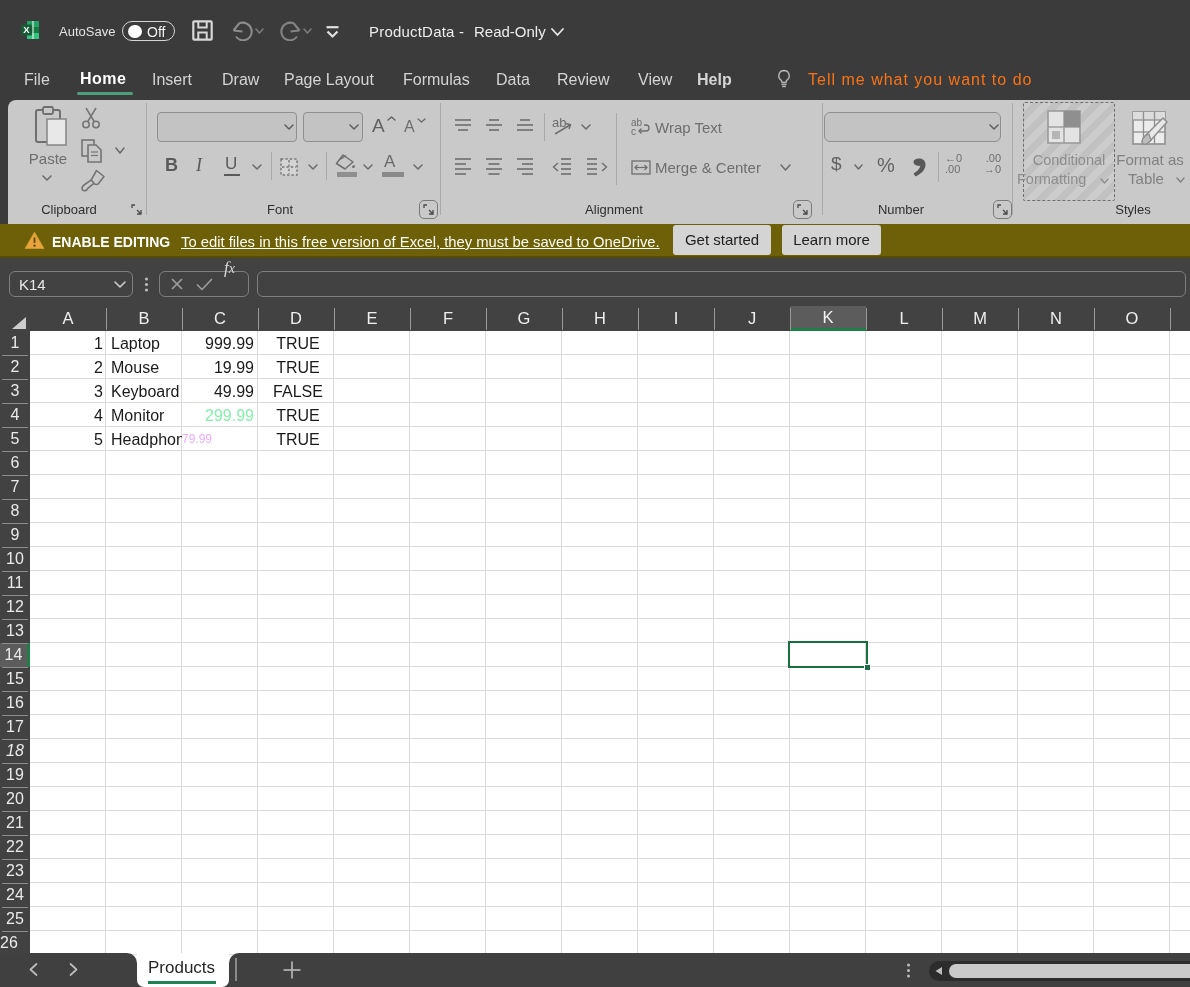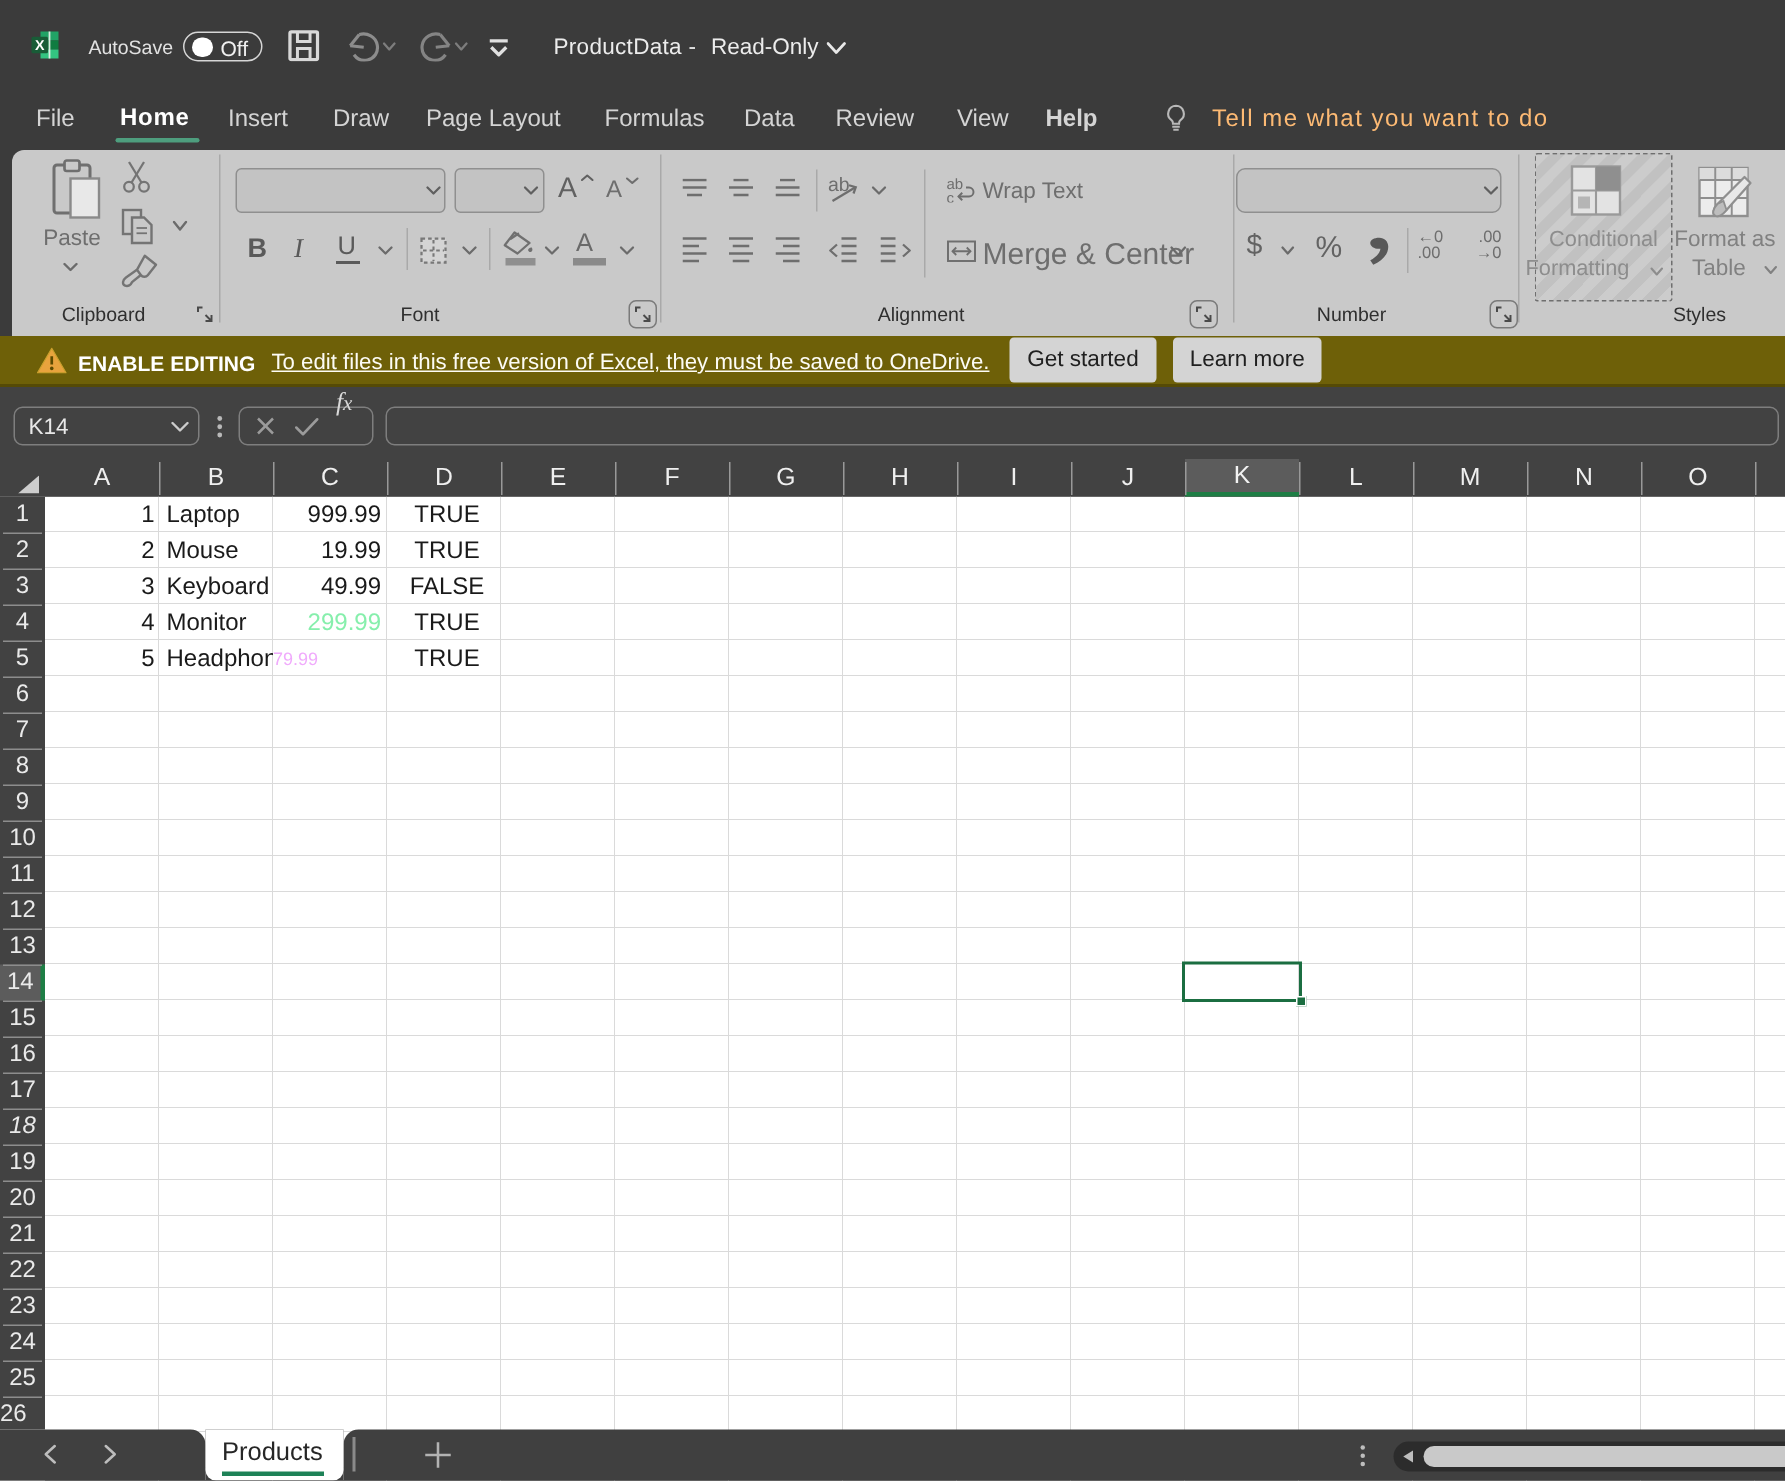--- a/index.html
+++ b/index.html
@@ -61,21 +61,21 @@
 <div class="abs" style="left:496px;top:71px;color:#d4d4d4;font-size:16px;">Data</div>
 <div class="abs" style="left:557px;top:71px;color:#d4d4d4;font-size:16px;">Review</div>
 <div class="abs" style="left:638px;top:71px;color:#d4d4d4;font-size:16px;">View</div>
 <div class="abs" style="left:697px;top:71px;color:#d4d4d4;font-size:16px;font-weight:bold;">Help</div>
 <div class="abs" style="left:77px;top:92px;width:56px;height:3px;background:#4e9e7e;border-radius:2px;"></div>
 <svg class="abs" style="left:776px;top:69px" width="16" height="19" viewBox="0 0 16 19">
 <path d="M8,1.5 a5.3,5.3 0 0 1 3,9.6 c-0.8,0.6 -1,1.4 -1,2.4 h-4 c0,-1 -0.2,-1.8 -1,-2.4 a5.3,5.3 0 0 1 3,-9.6 z" fill="none" stroke="#b8b8b8" stroke-width="1.4"></path>
 <line x1="5.5" y1="15.5" x2="10.5" y2="15.5" stroke="#b8b8b8" stroke-width="1.4"></line>
 <line x1="6.2" y1="17.5" x2="9.8" y2="17.5" stroke="#b8b8b8" stroke-width="1.4"></line>
 </svg>
-<div class="abs" style="left:808px;top:71px;color:#fdba74;font-size:16px;letter-spacing:1.0px;">Tell me what you want to do</div>
+<div class="abs" style="left:808px;top:71px;color:#f97316;font-size:16px;letter-spacing:1.0px;">Tell me what you want to do</div>
 <div class="abs" style="left:8px;top:100px;width:1182px;height:124px;background:#c9c9c9;border-radius:8px 0 0 0;"></div>
 <svg class="abs" style="left:34px;top:106px" width="36" height="42" viewBox="0 0 36 42">
 <rect x="2" y="4" width="24" height="32" rx="2" fill="none" stroke="#6f6f6f" stroke-width="2"></rect>
 <rect x="9" y="1" width="10" height="7" rx="1.5" fill="#c9c9c9" stroke="#6f6f6f" stroke-width="1.8"></rect>
 <rect x="13" y="13" width="19" height="26" fill="#e8e8e8" stroke="#8a8a8a" stroke-width="1.6"></rect>
 </svg>
 <div class="abs" style="left:28px;top:150px;width:40px;text-align:center;color:#6e6e6e;font-size:15px;">Paste</div>
 <svg class="abs" style="left:42px;top:175px" width="10" height="6" viewBox="0 0 10 6">
     <polyline points="1,1 5.0,5 9,1" fill="none" stroke="#6b6b6b" stroke-width="1.6" stroke-linecap="round" stroke-linejoin="round"></polyline>
   </svg>
@@ -223,21 +223,21 @@
 <path d="M8,14 h7 a3,3 0 0 0 0,-6 h-2" fill="none" stroke="#6e6e6e" stroke-width="1.3"></path>
 <polyline points="10.5,11.5 8,14 10.5,16.5" fill="none" stroke="#6e6e6e" stroke-width="1.3"></polyline>
 </svg>
 <div class="abs" style="left:655px;top:119px;color:#6e6e6e;font-size:15px;">Wrap Text</div>
 <svg class="abs" style="left:631px;top:160px" width="20" height="15" viewBox="0 0 20 15">
 <rect x="1" y="1" width="18" height="13" fill="none" stroke="#6e6e6e" stroke-width="1.3"></rect>
 <line x1="4" y1="7.5" x2="16" y2="7.5" stroke="#6e6e6e" stroke-width="1.2"></line>
 <polyline points="6.5,5 4,7.5 6.5,10" fill="none" stroke="#6e6e6e" stroke-width="1.2"></polyline>
 <polyline points="13.5,5 16,7.5 13.5,10" fill="none" stroke="#6e6e6e" stroke-width="1.2"></polyline>
 </svg>
-<div class="abs" style="left:655px;top:159px;color:#6e6e6e;font-size:20px;">Merge &amp; Center</div>
+<div class="abs" style="left:655px;top:159px;color:#6e6e6e;font-size:15px;">Merge &amp; Center</div>
 <svg class="abs" style="left:780px;top:164px" width="11" height="7" viewBox="0 0 11 7">
     <polyline points="1,1 5.5,6 10,1" fill="none" stroke="#6b6b6b" stroke-width="1.5" stroke-linecap="round" stroke-linejoin="round"></polyline>
   </svg>
 <div class="abs" style="left:554px;top:202px;width:120px;text-align:center;color:#2f2f2f;font-size:13px;">Alignment</div>
 <div class="abs" style="left:793px;top:200px;width:19px;height:19px;border:1px solid #7a7a7a;border-radius:5px;"></div>
 <svg class="abs" style="left:797px;top:204px" width="11" height="11" viewBox="0 0 11 11">
     <path d="M1,4 V1 H4 M6,6 L10,10 M10,6 V10 H6" fill="none" stroke="#4a4a4a" stroke-width="1.3" stroke-linejoin="miter"></path>
   </svg>
 <div class="abs" style="left:822px;top:103px;width:1px;height:112px;background:#a9a9a9;"></div>
 <div class="abs" style="left:824px;top:112px;width:177px;height:30px;background:#c3c3c3;border:1px solid #8f8f8f;border-radius:6px;"></div>

